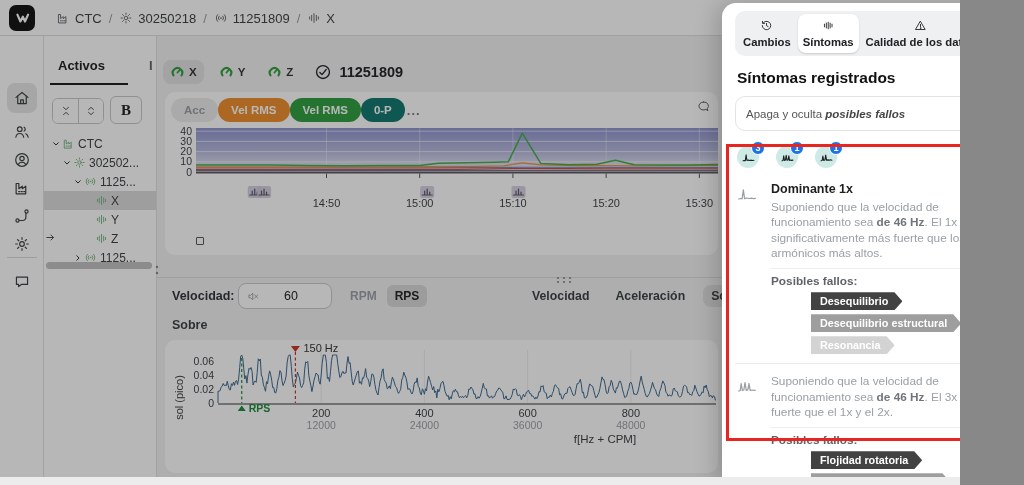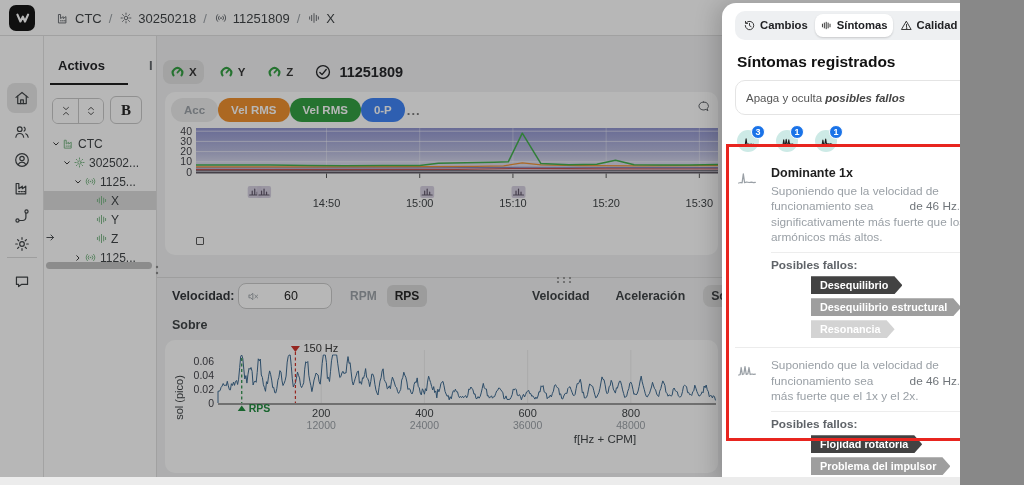--- a/index.html
+++ b/index.html
@@ -72,40 +72,40 @@
   svg.chart{position:absolute;left:0;display:block;}
   svg text{font-family:"Liberation Sans","DejaVu Sans",sans-serif;}
 
   
   .dim{position:absolute;left:0;top:0;width:1024px;height:485px;background:rgba(15,15,18,0.30);z-index:40;pointer-events:none;}
   .bottom-strip{position:absolute;left:0;top:477px;width:1024px;height:8px;background:#ececec;z-index:60;}
 
   
   .rpanel{position:absolute;left:722px;top:3px;width:302px;height:482px;background:#fff;border-top-left-radius:14px;box-shadow:-6px 0 22px rgba(0,0,0,0.18);z-index:50;padding:8px 13px 0 13px;overflow:hidden;}
   .rp-tabs{display:flex;align-items:center;gap:2px;background:#eef0f2;border-radius:10px;padding:3px;}
-  .rp-tab{display:flex;gap:4px;padding:5px 5px;font-size:11.3px;font-weight:600;color:#202124;border-radius:8px;white-space:nowrap;}
+  .rp-tab{display:flex;align-items:center;gap:4px;padding:5px 5px;font-size:11.3px;font-weight:600;color:#202124;border-radius:8px;white-space:nowrap;flex-direction:column;}
   .rp-tab.active{background:#fff;box-shadow:0 1px 2px rgba(0,0,0,0.16);}
   .rp-heading{margin:13px 2px 9px 2px;font-size:15.5px;font-weight:700;color:#111;}
   .toggle-card{border:1px solid #e4e4e4;border-radius:10px;padding:7px 10px;display:flex;align-items:center;justify-content:space-between;}
   .toggle-text{font-size:11.5px;color:#555;}
   .toggle-text b{font-style:italic;color:#444;}
   .switch{width:34px;height:19px;border-radius:10px;position:relative;flex:0 0 34px;margin-left:8px;}
   .switch .knob{position:absolute;right:2px;top:2px;width:15px;height:15px;border-radius:50%;background:#fff;}
   .chips-row{display:flex;gap:11px;margin:10px 0 4px 2px;}
   .chip{position:relative;width:28px;height:27px;}
   .chip .circ{position:absolute;left:0;bottom:0;width:22px;height:22px;border-radius:50%;display:flex;align-items:center;justify-content:center;color:#222;}
   .chip .badge{position:absolute;right:0;top:0;min-width:14px;height:14px;border-radius:8px;border:1.5px solid #fff;color:#fff;font-size:9px;font-weight:700;display:flex;align-items:center;justify-content:center;padding:0 3px;}
   .sym-list{margin-top:4px;}
   .sym-card{display:flex;gap:8px;padding:10px 2px 9px 2px;}
   .sym-card+.sym-card{border-top:1px solid #ececec;}
   .sym-ic{flex:0 0 26px;padding-top:2px;color:#9aa0a6;}
   .sym-body{flex:1;min-width:0;}
   .sym-title{font-size:12.5px;font-weight:700;color:#1f1f1f;margin-bottom:4px;}
   .sym-desc{font-size:11.8px;line-height:1.3;color:#9aa0a6;}
-  .sym-desc .seg-b{font-weight:400;color:#70757a;margin-left:33px;}
+  .sym-desc .seg-b{font-weight:700;color:#70757a;}
   .sym-div{height:1px;background:#ededed;margin:7px 0 5px 0;}
   .pf-label{font-size:11.8px;font-weight:700;color:#5f6368;margin-bottom:4px;}
   .tags{display:flex;flex-wrap:wrap;gap:4px 3px;padding-left:40px;}
   .tag{font-size:10.8px;font-weight:700;color:#fff;padding:3px 14px 3px 9px;clip-path:polygon(0 0,calc(100% - 8px) 0,100% 50%,calc(100% - 8px) 100%,0 100%);white-space:nowrap;}
   .last-seen{font-size:11px;color:#80868b;margin-top:6px;}
   .rp-scroll{position:absolute;right:3px;top:150px;width:5px;height:240px;background:#e3e3e3;border-radius:3px;}
 
   .red-box{position:absolute;left:726px;top:144px;width:278px;height:297px;border:3px solid #e8251f;z-index:80;pointer-events:none;}
 </style>
 </head>
@@ -360,21 +360,21 @@
         </span>
         <span>11251809</span>
       </div>
     </div>
 
   <div class="card card1">
     <div class="pills" id="pills">
         <div class="pill muted">Acc</div>
         <div class="pill" style="background: rgb(239, 142, 42);">Vel RMS</div>
         <div class="pill" style="background: rgb(47, 158, 62);">Vel RMS</div>
-        <div class="pill" style="background: #3b82f6;">0-P</div>
+        <div class="pill" style="background: #0f766e;">0-P</div>
         <div class="more-dots">...</div>
       </div>
     <div class="speech-btn" id="speechBtn">
         <svg width="15" height="15" viewBox="0 0 24 24" fill="none" stroke="#5f6368" stroke-width="1.6" stroke-linecap="round" stroke-linejoin="round" style="display:block;color:#5f6368">
           <path d="M12 4.8a7.3 6.4 0 1 0 3.9 11.8L19 18.8l-1-3.3A7.3 6.4 0 0 0 12 4.8z"></path>
         </svg>
       </div>
     <svg class="chart" id="trendSvg" width="553" height="133" style="top:30px;">
         <defs>
           <linearGradient id="gpurple" x1="0" y1="0" x2="0" y2="1">

